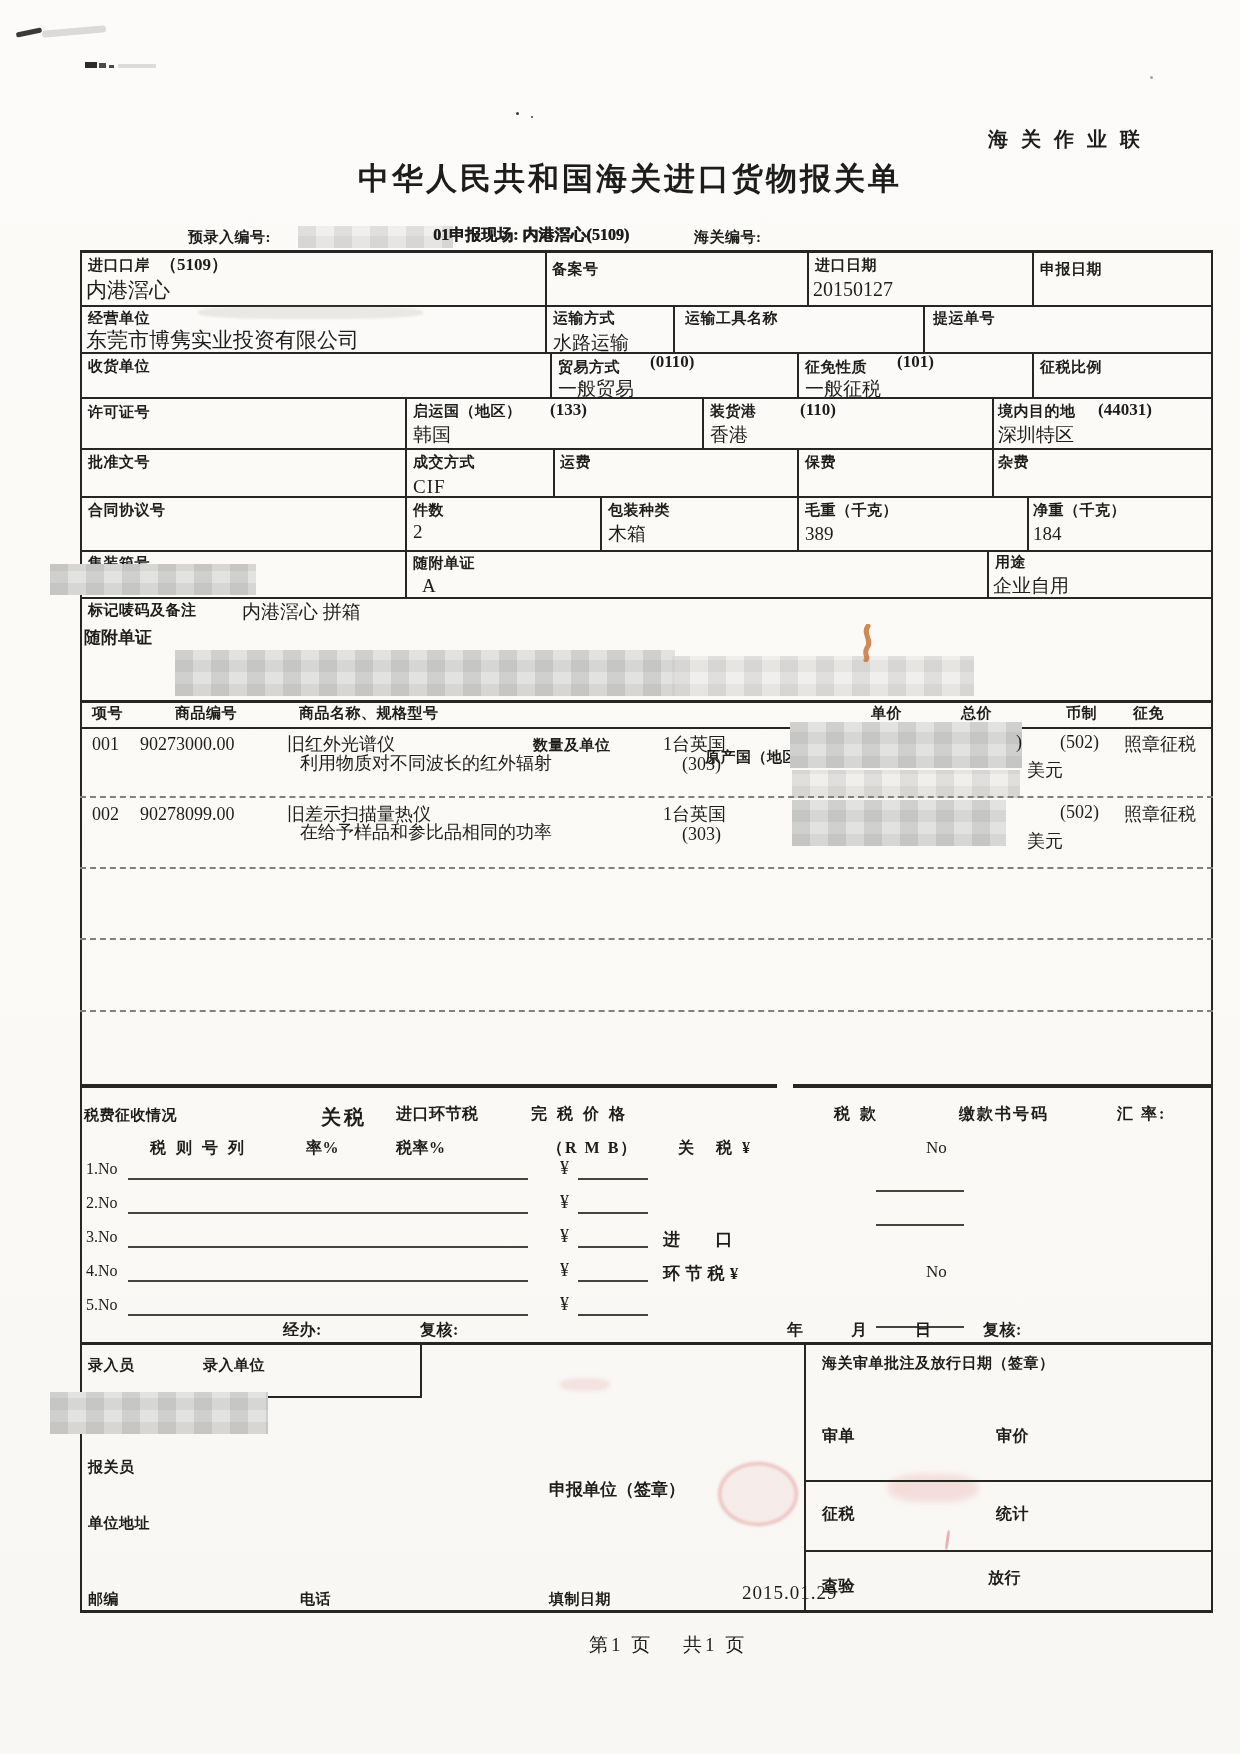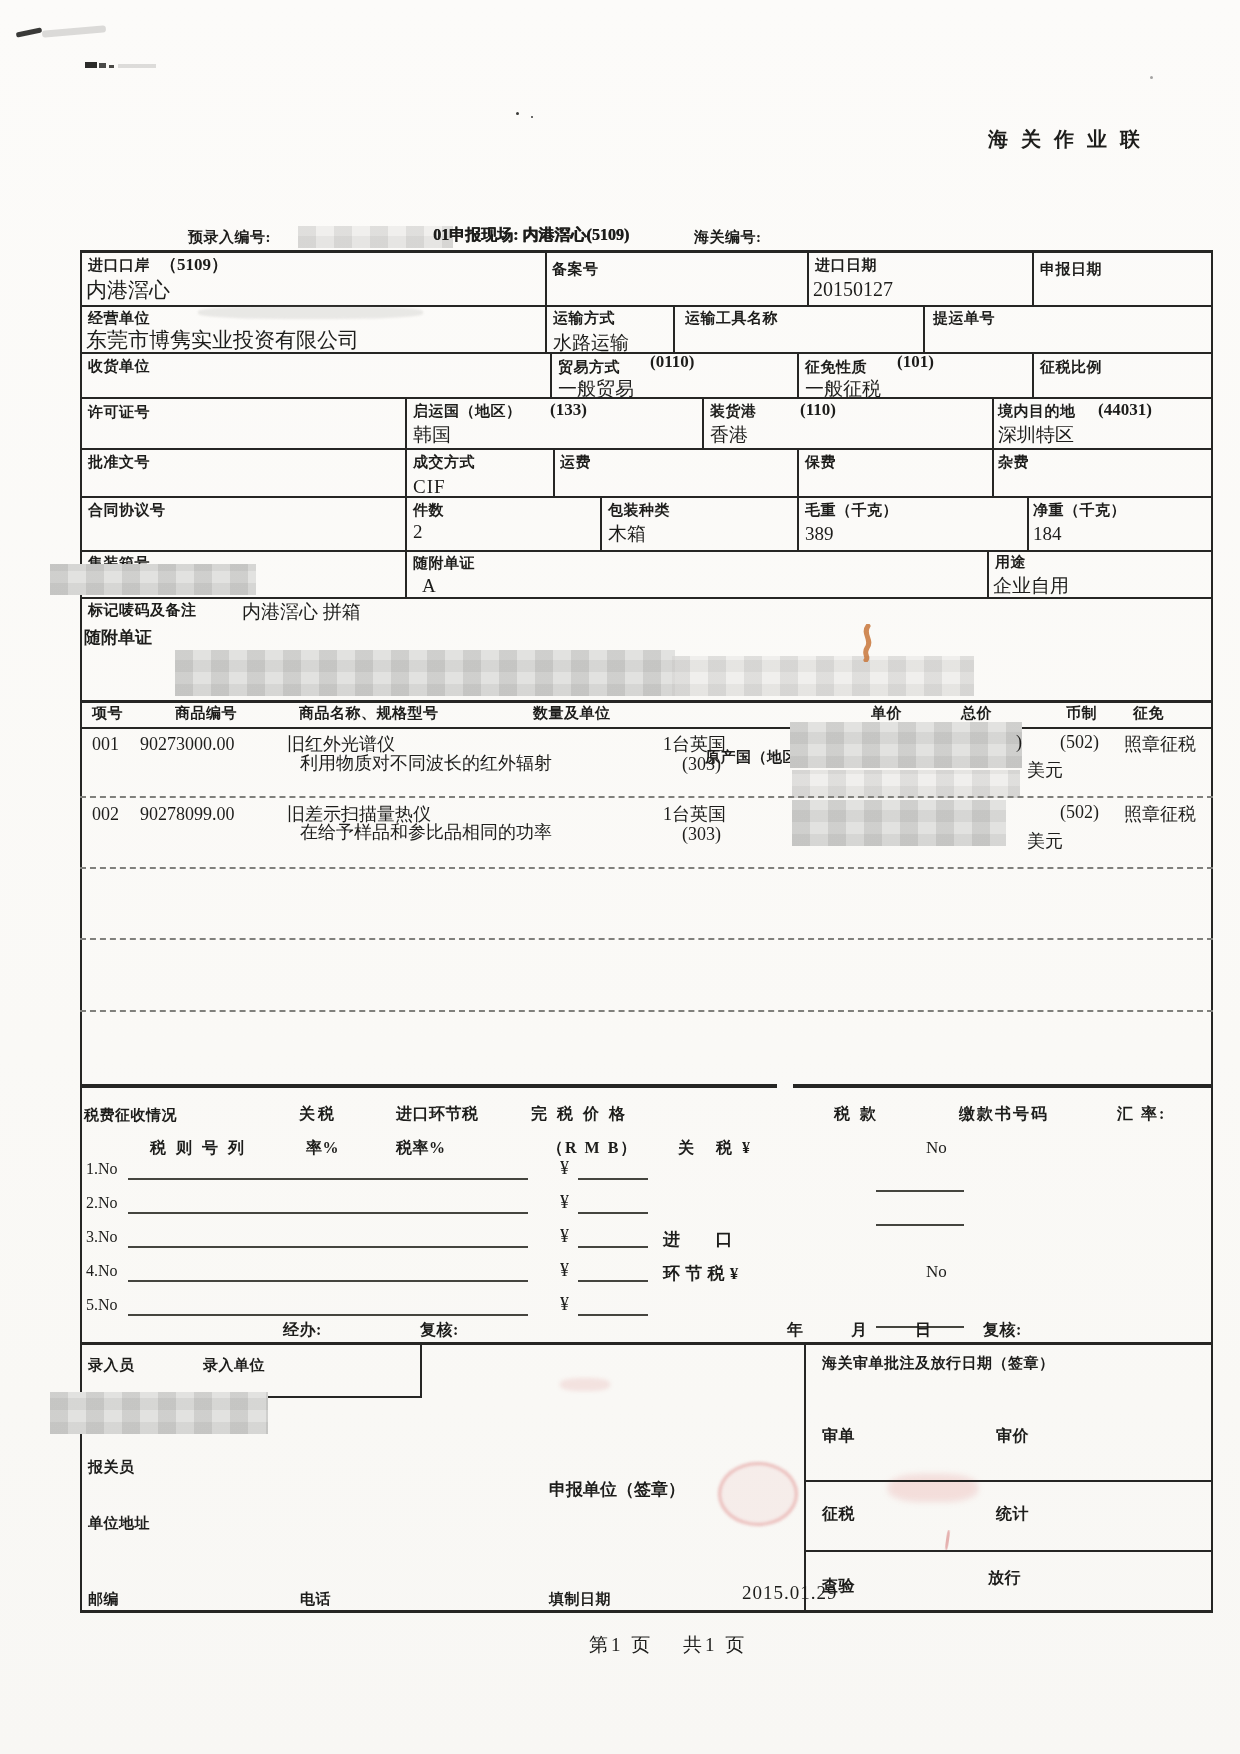--- a/index.html
+++ b/index.html
@@ -33,20 +33,21 @@
   <div class="a" style="left:42px;top:28px;width:64px;height:7px;background:rgba(0,0,0,.13);border-radius:3px;transform:rotate(-5deg);"></div>
   <div class="a" style="left:85px;top:62px;width:12px;height:6px;background:#2c2c2a;"></div>
   <div class="a" style="left:99px;top:63px;width:7px;height:5px;background:rgba(44,44,42,.85);"></div>
   <div class="a" style="left:109px;top:65px;width:5px;height:3px;background:#4a4a46;"></div>
   <div class="a" style="left:118px;top:64px;width:38px;height:4px;background:rgba(0,0,0,.12);"></div>
   <div class="a" style="left:516px;top:112px;width:3px;height:3px;background:#3a3a38;border-radius:50%;"></div>
   <div class="a" style="left:531px;top:116px;width:2px;height:2px;background:#3a3a38;border-radius:50%;"></div>
   <div class="a" style="left:1150px;top:76px;width:3px;height:3px;background:rgba(0,0,0,.35);border-radius:50%;"></div>
 
   <div class="a" style="left:988px;top:126px;font-size:20px;font-weight:bold;letter-spacing:4px;">海 关 作 业 联</div>
+  <div class="a title ctr" style="left:80px;top:158px;width:1100px;">中华人民共和国海关进口货物报关单</div>
   <div class="a lbl" style="left:188px;top:228px;">预录入编号:</div>
   <div class="px light" style="left:298px;top:226px;width:155px;height:22px;"></div>
   <div class="a" style="left:433px;top:225px;font-size:16px;font-weight:bold;text-shadow:.6px 0 0 #1d1d1b;">01申报现场: 内港滘心(5109)</div>
   <div class="a lbl" style="left:694px;top:228px;">海关编号:</div>
 
   <div class="vl" style="left:80px;top:250px;height:1360px;"></div>
   <div class="vl" style="left:1211px;top:250px;height:1360px;"></div>
 
   <div class="hl t3" style="left:80px;top:250px;width:1133px;"></div>
   <div class="hl" style="left:80px;top:305px;width:1133px;"></div>
@@ -148,21 +149,21 @@
   <svg class="a" style="left:858px;top:624px;" width="18" height="38" viewBox="0 0 18 38">
     <path d="M10,2 C4,10 15,16 9,24 C5,30 11,33 8,36" stroke="#c97a40" stroke-width="5" fill="none" stroke-linecap="round" opacity="0.88"></path>
   </svg>
 
   <div class="hl t3" style="left:80px;top:700px;width:1133px;"></div>
   <div class="hl" style="left:80px;top:727px;width:1133px;"></div>
 
   <div class="a lbl" style="left:92px;top:704px;">项号</div>
   <div class="a lbl" style="left:175px;top:704px;">商品编号</div>
   <div class="a lbl" style="left:299px;top:704px;">商品名称、规格型号</div>
-  <div class="a lbl" style="left:533px;top:704px;">数量及单位</div>
+  <div class="a lbl" style="left:533px;top:736px;">数量及单位</div>
   <div class="a lbl" style="left:705px;top:748px;">原产国（地区）</div>
   <div class="a lbl" style="left:871px;top:704px;">单价</div>
   <div class="a lbl" style="left:961px;top:704px;">总价</div>
   <div class="a lbl" style="left:1066px;top:704px;">币制</div>
   <div class="a lbl" style="left:1133px;top:704px;">征免</div>
 
   <div class="px" style="left:790px;top:722px;width:232px;height:46px;"></div>
   <div class="px light" style="left:792px;top:770px;width:228px;height:28px;"></div>
   <div class="px" style="left:792px;top:800px;width:214px;height:46px;"></div>
 
@@ -190,21 +191,21 @@
   <div class="a typ" style="left:1027px;top:829px;">美元</div>
 
   <div class="dl" style="left:80px;top:867px;width:1133px;"></div>
   <div class="dl" style="left:80px;top:938px;width:1133px;"></div>
   <div class="dl" style="left:80px;top:1010px;width:1133px;"></div>
 
   <div class="hl t4" style="left:80px;top:1084px;width:697px;"></div>
   <div class="hl t4" style="left:793px;top:1084px;width:420px;"></div>
 
   <div class="a lbl" style="left:84px;top:1106px;">税费征收情况</div>
-  <div class="a lbl" style="left:299px;top:1104px;font-size:16px;letter-spacing:3px;">关税</div>
+  <div class="a lbl" style="left:321px;top:1104px;font-size:20px;letter-spacing:3px;">关税</div>
   <div class="a lbl" style="left:396px;top:1104px;font-size:16px;">进口环节税</div>
   <div class="a lbl" style="left:531px;top:1104px;font-size:16px;letter-spacing:3px;">完 税 价 格</div>
   <div class="a lbl" style="left:834px;top:1104px;font-size:16px;letter-spacing:3px;">税  款</div>
   <div class="a lbl" style="left:959px;top:1104px;font-size:16px;letter-spacing:2px;">缴款书号码</div>
   <div class="a lbl" style="left:1117px;top:1104px;font-size:16px;letter-spacing:2px;">汇  率:</div>
 
   <div class="a lbl" style="left:150px;top:1138px;font-size:16px;letter-spacing:3px;">税 则 号 列</div>
   <div class="a lbl" style="left:306px;top:1138px;font-size:16px;">率%</div>
   <div class="a lbl" style="left:396px;top:1138px;font-size:16px;">税率%</div>
   <div class="a lbl" style="left:547px;top:1138px;font-size:16px;letter-spacing:2px;">（R M B）</div>

